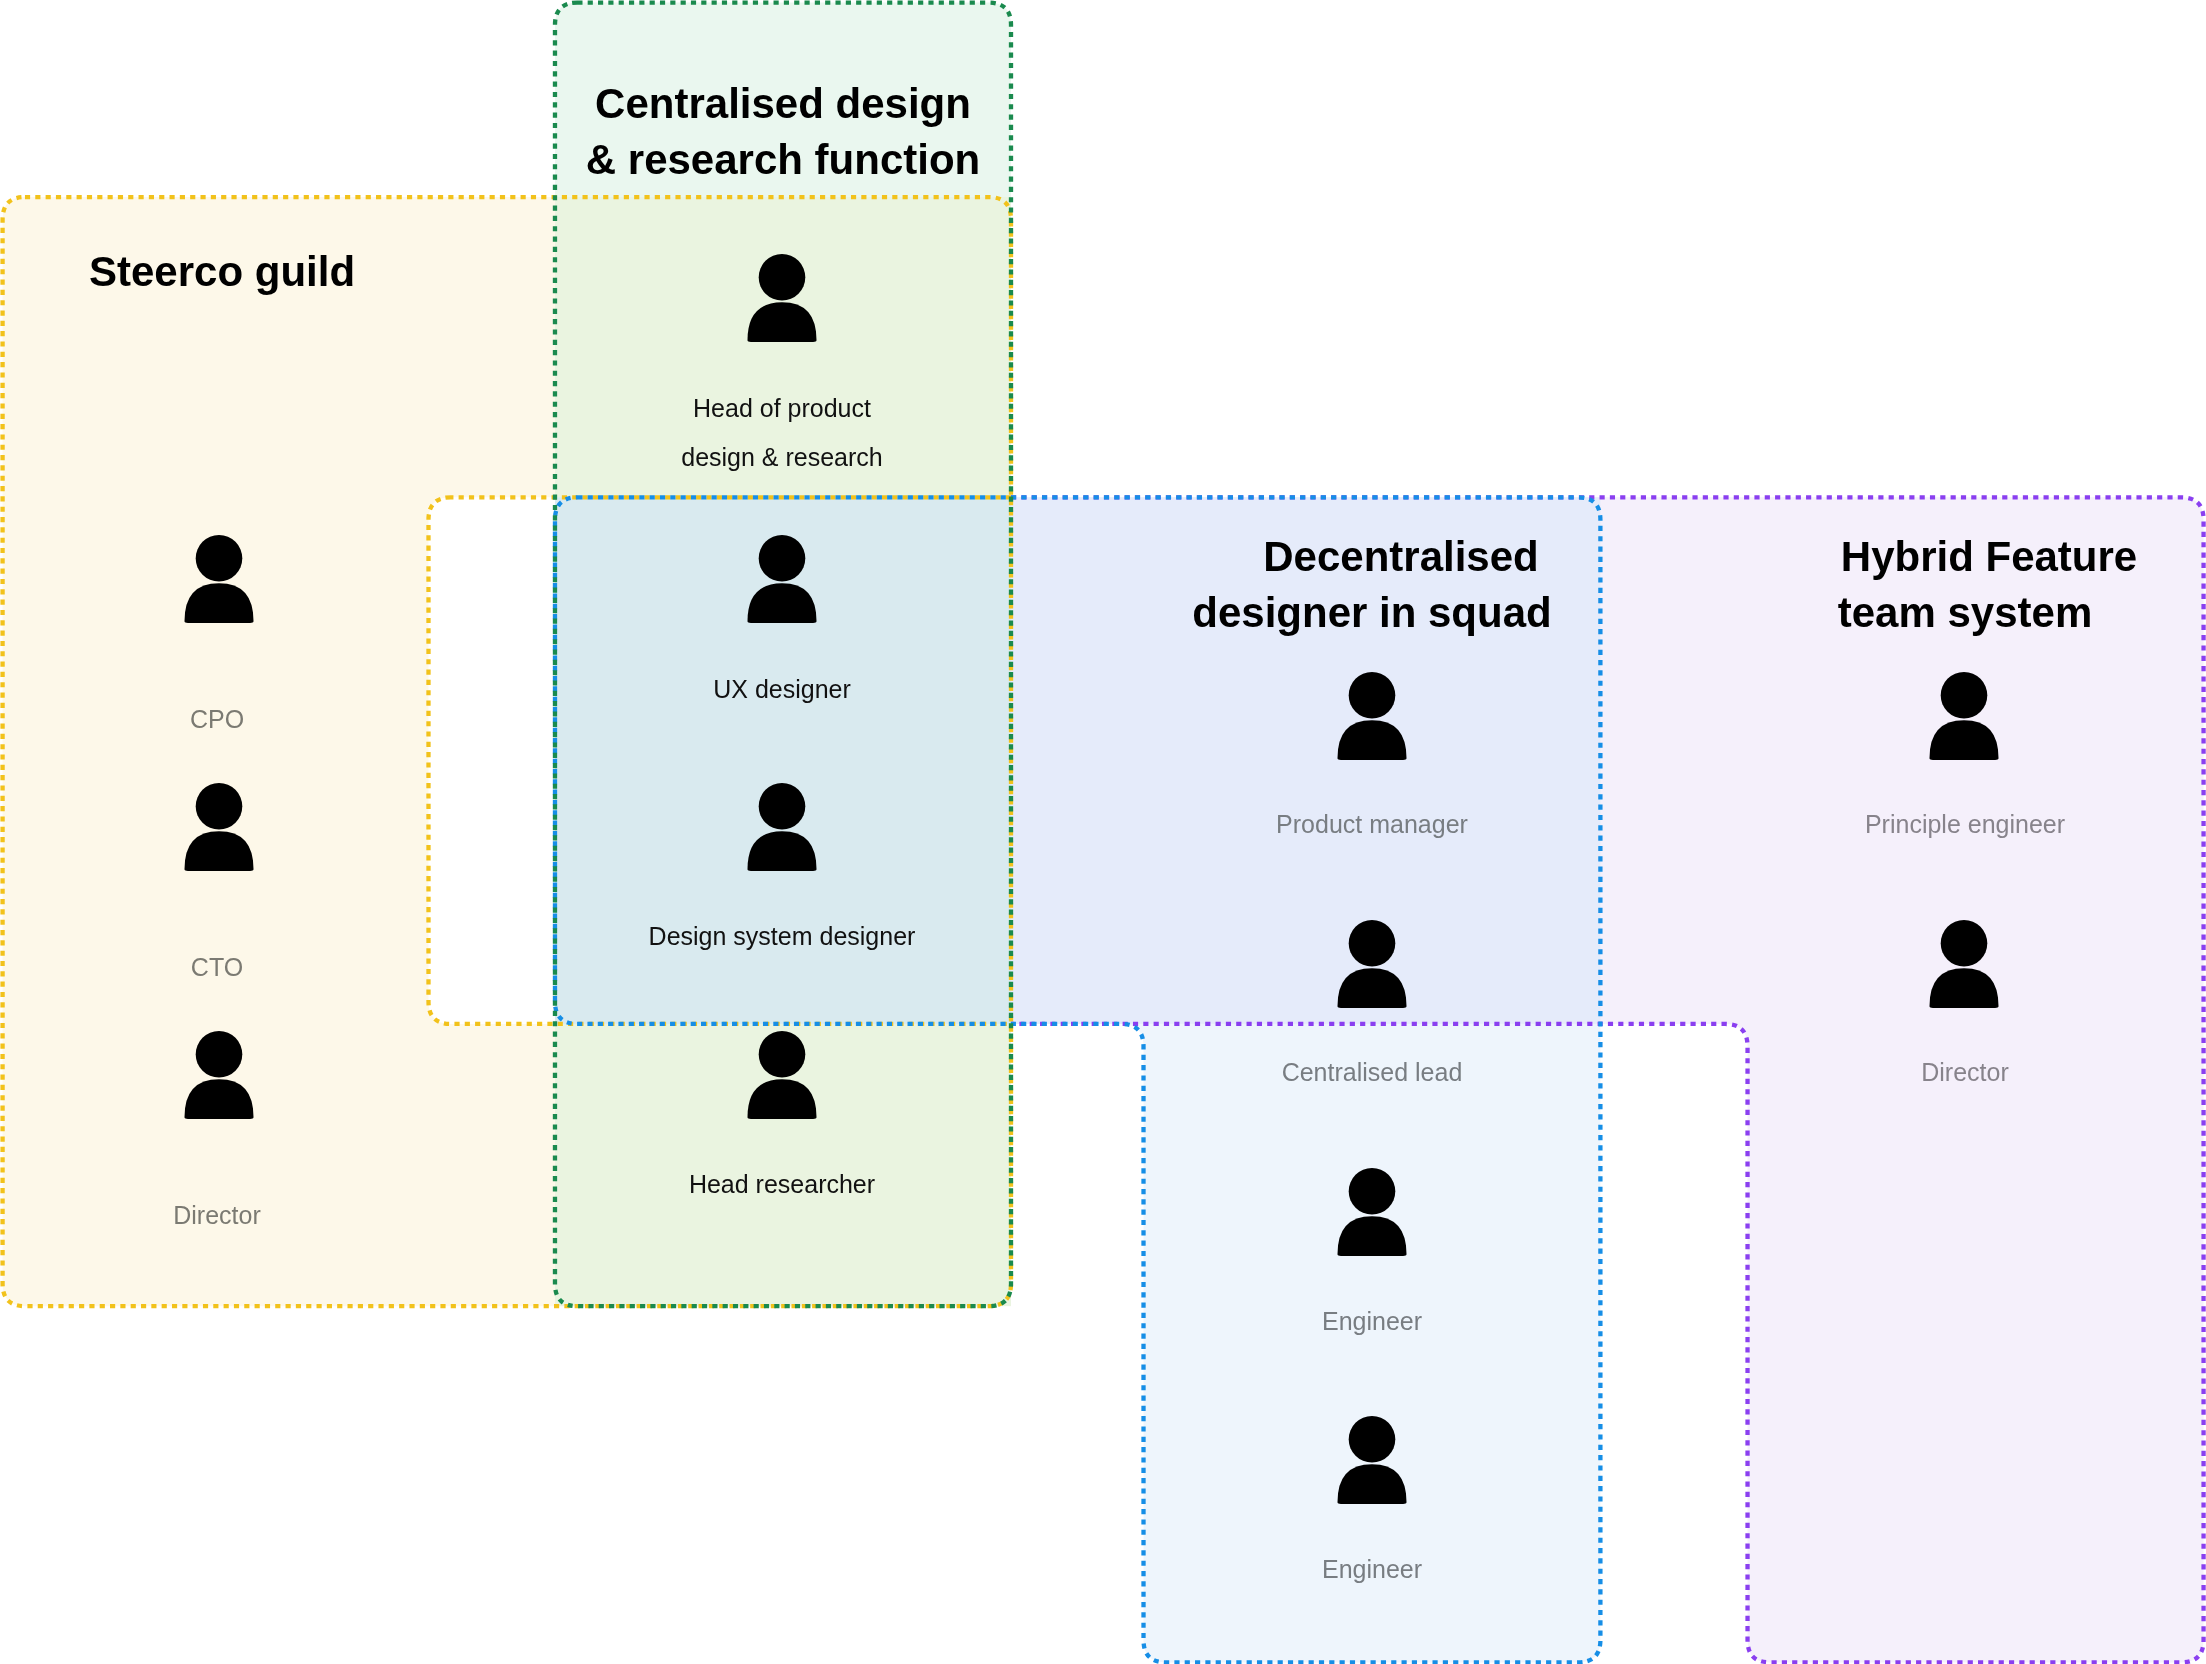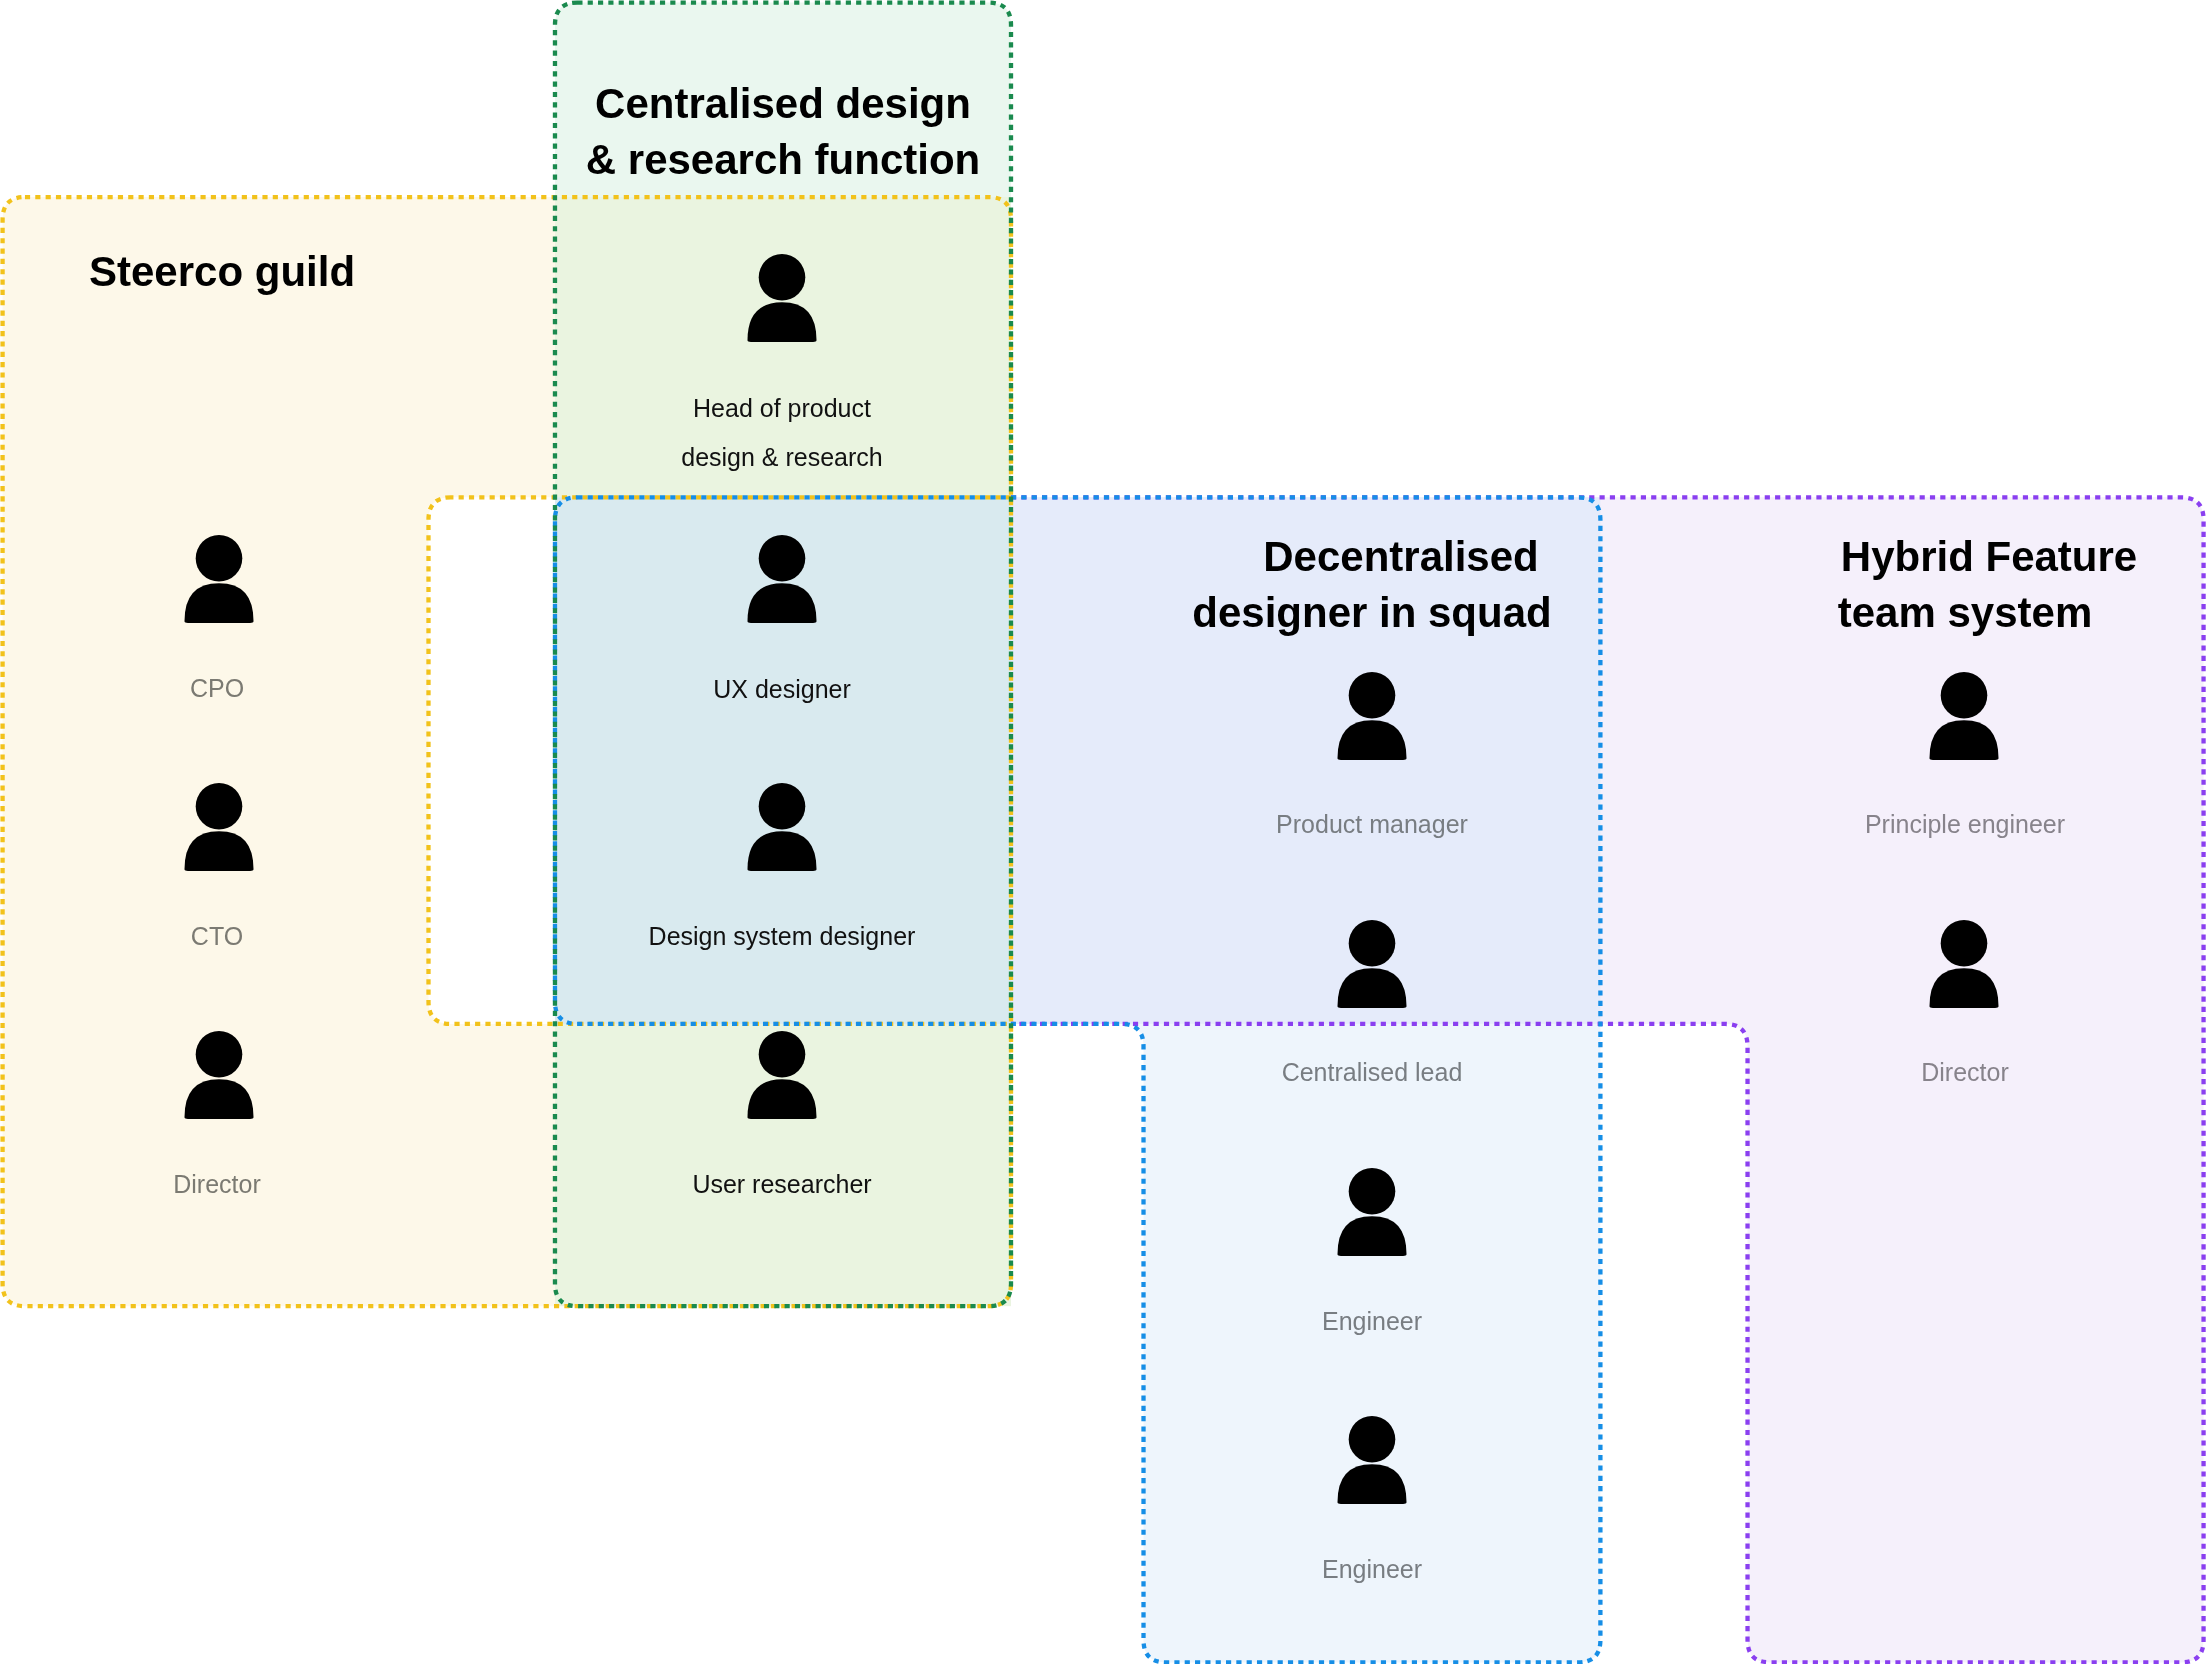--- a/index.html
+++ b/index.html
@@ -2,21 +2,21 @@
 <html style="font-size:13.8px"><head>
 <meta charset="utf-8">
 <style>
   html, body { margin: 0; padding: 0; background: #ffffff; }
   body { width: 2207px; height: 1665px; position: relative; overflow: hidden; font-family: "Liberation Sans", "DejaVu Sans", sans-serif; }
   #canvas { position: absolute; left: 0; top: 0; width: 2207px; height: 1665px; }
   .title { position: absolute; font-weight: bold; color: #000; font-size: 42px; line-height: 56px; text-align: center; white-space: nowrap; transform: translateX(-50%); }
   .title.left { transform: none; text-align: left; }
   .label { position: absolute; font-size: 25px; line-height: 49px; text-align: center; white-space: nowrap; transform: translateX(-50%); }
   .label.dark { color: #111; }
-  .label.gray-y { color: #7b7a72; }
+  .label.gray-y { color: #7b7a72; margin-top: 31px; }
   .label.gray-b { color: #787d82; }
   .label.gray-p { color: #87838b; }
   .person { position: absolute; width: 71px; height: 88px; transform: translateX(-50%); }
 </style>
 </head>
 <body>
 
 <svg id="canvas" width="2207" height="1665" viewBox="0 0 2565 1935">
 
   <path d="M 645 578 H 2535 Q 2561 578 2561 604 V 1906 Q 2561 1932 2535 1932 H 2057 Q 2031 1932 2031 1906 V 1216 Q 2031 1190 2005 1190 H 645 Z" fill="#f5f0fb"></path>
@@ -85,21 +85,21 @@
 <svg class="person" viewBox="0 0 82 102" style="left:782px; top:783px;">
     <circle cx="41" cy="27" r="27"></circle>
     <path d="M 1 100 Q 1 56 41 56 Q 81 56 81 100 Q 81 102 77 102 H 5 Q 1 102 1 100 Z"></path>
   </svg>
 <div class="label dark" style="left:782px; top:912px;">Design system designer</div>
 
 <svg class="person" viewBox="0 0 82 102" style="left:782px; top:1031px;">
     <circle cx="41" cy="27" r="27"></circle>
     <path d="M 1 100 Q 1 56 41 56 Q 81 56 81 100 Q 81 102 77 102 H 5 Q 1 102 1 100 Z"></path>
   </svg>
-<div class="label dark" style="left:782px; top:1160px;">User researcher</div>
+<div class="label dark" style="left:782px; top:1160px;">Head researcher</div>
 
 <svg class="person" viewBox="0 0 82 102" style="left:1372px; top:672px;">
     <circle cx="41" cy="27" r="27"></circle>
     <path d="M 1 100 Q 1 56 41 56 Q 81 56 81 100 Q 81 102 77 102 H 5 Q 1 102 1 100 Z"></path>
   </svg>
 <div class="label gray-b" style="left:1372px; top:800px;">Product manager</div>
 
 <svg class="person" viewBox="0 0 82 102" style="left:1372px; top:920px;">
     <circle cx="41" cy="27" r="27"></circle>
     <path d="M 1 100 Q 1 56 41 56 Q 81 56 81 100 Q 81 102 77 102 H 5 Q 1 102 1 100 Z"></path>

